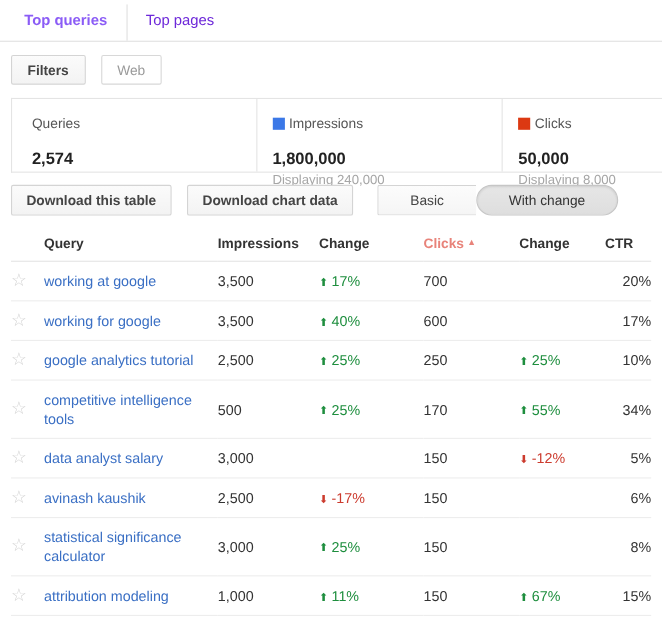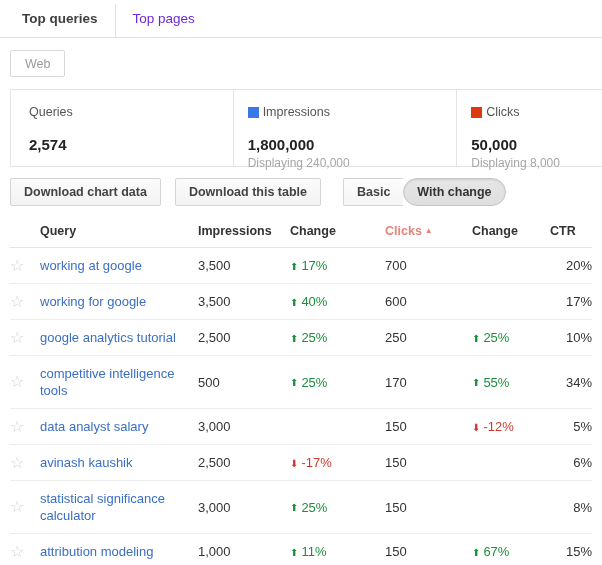--- a/index.html
+++ b/index.html
@@ -30,21 +30,21 @@
     align-items: center;
     padding: 0 17px 0 12px;
     font-size: 13.5px;
     color: #6d28d9;
     position: relative;
     cursor: pointer;
     white-space: nowrap;
   }
   .tab + .tab { padding-left: 18px; }
   .tab.active {
-    color: #404040;
+    color: #8b5cf6;
     font-weight: bold;
   }
   .tab.sep::before {
     content: "";
     position: absolute;
     left: 0;
     top: 4px;
     bottom: 0px;
     width: 1px;
     background: #e0e0e0;
@@ -79,21 +79,21 @@
     font-weight: normal;
     border-color: #d8d8d8;
   }
 
   
   .summary {
     margin: 2px 0 0 10px;
     border: 1px solid #e4e4e4;
     border-right: none;
     display: flex;
-    height: 78px;
+    height: 68px;
     box-sizing: border-box;
     background: #fff;
   }
   .sumcell {
     padding: 14px 0 0 18px;
     box-sizing: border-box;
   }
   .sumcell.c0 { width: 222px; }
   .sumcell.c1 { width: 224px; border-left: 1px solid #e4e4e4; padding-left: 14px;}
   .sumcell.c2 { width: 146px; border-left: 1px solid #e4e4e4; padding-left: 14px;}
@@ -132,28 +132,28 @@
     padding: 11px 0 10px 10px;
     gap: 14px;
   }
   .btn.dl { height: 28px; padding: 0 13px; font-weight: bold; }
   .seg {
     display: inline-flex;
     margin-left: 8px;
   }
   .seg .segbtn {
     height: 28px;
-    padding: 0 13px;
+    padding: 0 29px;
     display: inline-flex;
     align-items: center;
     justify-content: center;
     border: 1px solid #d4d4d4;
     background: linear-gradient(#fcfcfc, #f5f5f5);
     font-size: 12.5px;
-    font-weight: bold;
+    font-weight: normal;
     color: #444;
     box-sizing: border-box;
     cursor: pointer;
     white-space: nowrap;
   }
   .seg .segbtn:first-child { border-radius: 2px 0 0 2px; border-right: none; }
   .seg .segbtn:last-child  { border-radius: 0 2px 2px 0; }
   .seg .segbtn.selected {
     background: linear-gradient(#e6e6e6, #dedede);
     border-color: #c6c6c6;
@@ -227,20 +227,21 @@
 <div class="tabbar">
   <div class="tab active">
     <span>Top queries</span>
   </div>
   <div class="tab sep">
     <span>Top pages</span>
   </div>
 </div>
 
 <div class="filterbar">
+  <button class="btn">Filters</button>
   <button class="btn plain">Web</button>
 </div>
 
 <div class="summary">
 
   <div class="sumcell c0">
     <div class="sumlabel">Queries</div>
     <div class="sumvalue">2,574</div>
   </div>
 
@@ -258,22 +259,22 @@
       <span class="swatch" style="background: rgb(220, 57, 18);"></span>
       <span>Clicks</span>
     </div>
     <div class="sumvalue">50,000</div>
     <div class="sumsub">Displaying 8,000</div>
   </div>
 
 </div>
 
 <div class="actionbar">
+  <button class="btn dl">Download this table</button>
   <button class="btn dl">Download chart data</button>
-  <button class="btn dl">Download this table</button>
   <div class="seg">
     <button class="segbtn">Basic</button>
     <button class="segbtn selected">With change</button>
   </div>
 </div>
 
 <table class="qtable">
   <colgroup>
     <col class="c-star">
       <col class="c-query">

